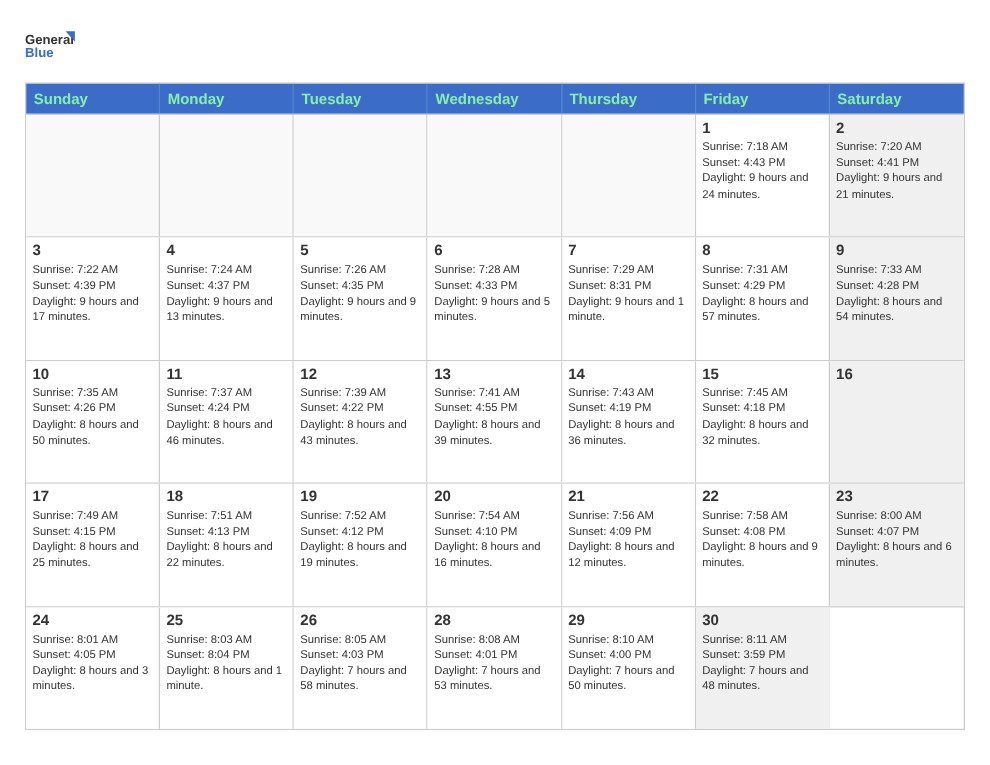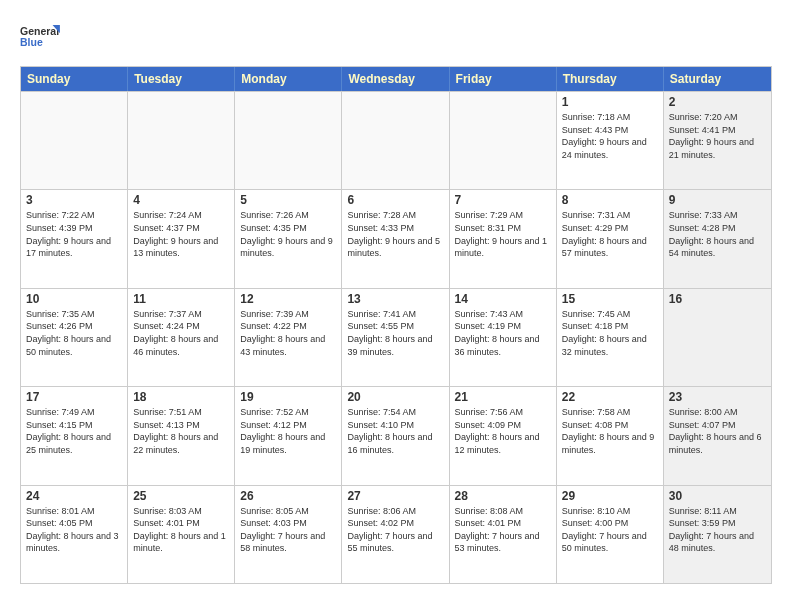--- a/index.html
+++ b/index.html
@@ -45,21 +45,21 @@
       display: flex;
       flex-direction: column;
       border: 1px solid #ccc;
     }
     .cal-header {
       display: grid;
       grid-template-columns: repeat(7, 1fr);
       background: #3a6cc8;
     }
     .cal-header-cell {
-      color: #fef9c3;
+      color: #86efac;
       font-size: 12px;
       font-weight: bold;
       padding: 5px 6px;
       text-align: left;
       border-right: 1px solid #5585d0;
     }
     .cal-header-cell:last-child { border-right: none; }
     .cal-body {
       flex: 1;
       display: flex;
@@ -109,25 +109,25 @@
   </div>
     <div class="title-block">
       <div class="main-title"></div>
       <div class="subtitle"></div>
     </div>
   </div>
 
   <div class="calendar">
     <div class="cal-header">
     <div class="cal-header-cell">Sunday</div>
+        <div class="cal-header-cell">Monday</div>
         <div class="cal-header-cell">Tuesday</div>
-        <div class="cal-header-cell">Monday</div>
         <div class="cal-header-cell">Wednesday</div>
+        <div class="cal-header-cell">Thursday</div>
         <div class="cal-header-cell">Friday</div>
-        <div class="cal-header-cell">Thursday</div>
         <div class="cal-header-cell">Saturday</div>
       </div>
     <div class="cal-body">
     <div class="cal-week">
           <div class="cal-cell empty"></div>
           <div class="cal-cell empty"></div>
           <div class="cal-cell empty"></div>
           <div class="cal-cell empty"></div>
           <div class="cal-cell empty"></div>
           <div class="cal-cell">
@@ -298,39 +298,32 @@
           <div class="cal-cell">
             <span class="day-num">24</span>
             <div class="day-info">Sunrise: 8:01 AM
 Sunset: 4:05 PM
 Daylight: 8 hours
 and 3 minutes.</div>
           </div>
           <div class="cal-cell">
             <span class="day-num">25</span>
             <div class="day-info">Sunrise: 8:03 AM
-Sunset: 4:01 PM
+Sunset: 8:04 PM
 Daylight: 8 hours
 and 1 minute.</div>
           </div>
           <div class="cal-cell">
             <span class="day-num">26</span>
             <div class="day-info">Sunrise: 8:05 AM
 Sunset: 4:03 PM
 Daylight: 7 hours
 and 58 minutes.</div>
           </div>
           <div class="cal-cell">
-            <span class="day-num">27</span>
-            <div class="day-info">Sunrise: 8:06 AM
-Sunset: 4:02 PM
-Daylight: 7 hours
-and 55 minutes.</div>
-          </div>
-          <div class="cal-cell">
             <span class="day-num">28</span>
             <div class="day-info">Sunrise: 8:08 AM
 Sunset: 4:01 PM
 Daylight: 7 hours
 and 53 minutes.</div>
           </div>
           <div class="cal-cell">
             <span class="day-num">29</span>
             <div class="day-info">Sunrise: 8:10 AM
 Sunset: 4:00 PM

